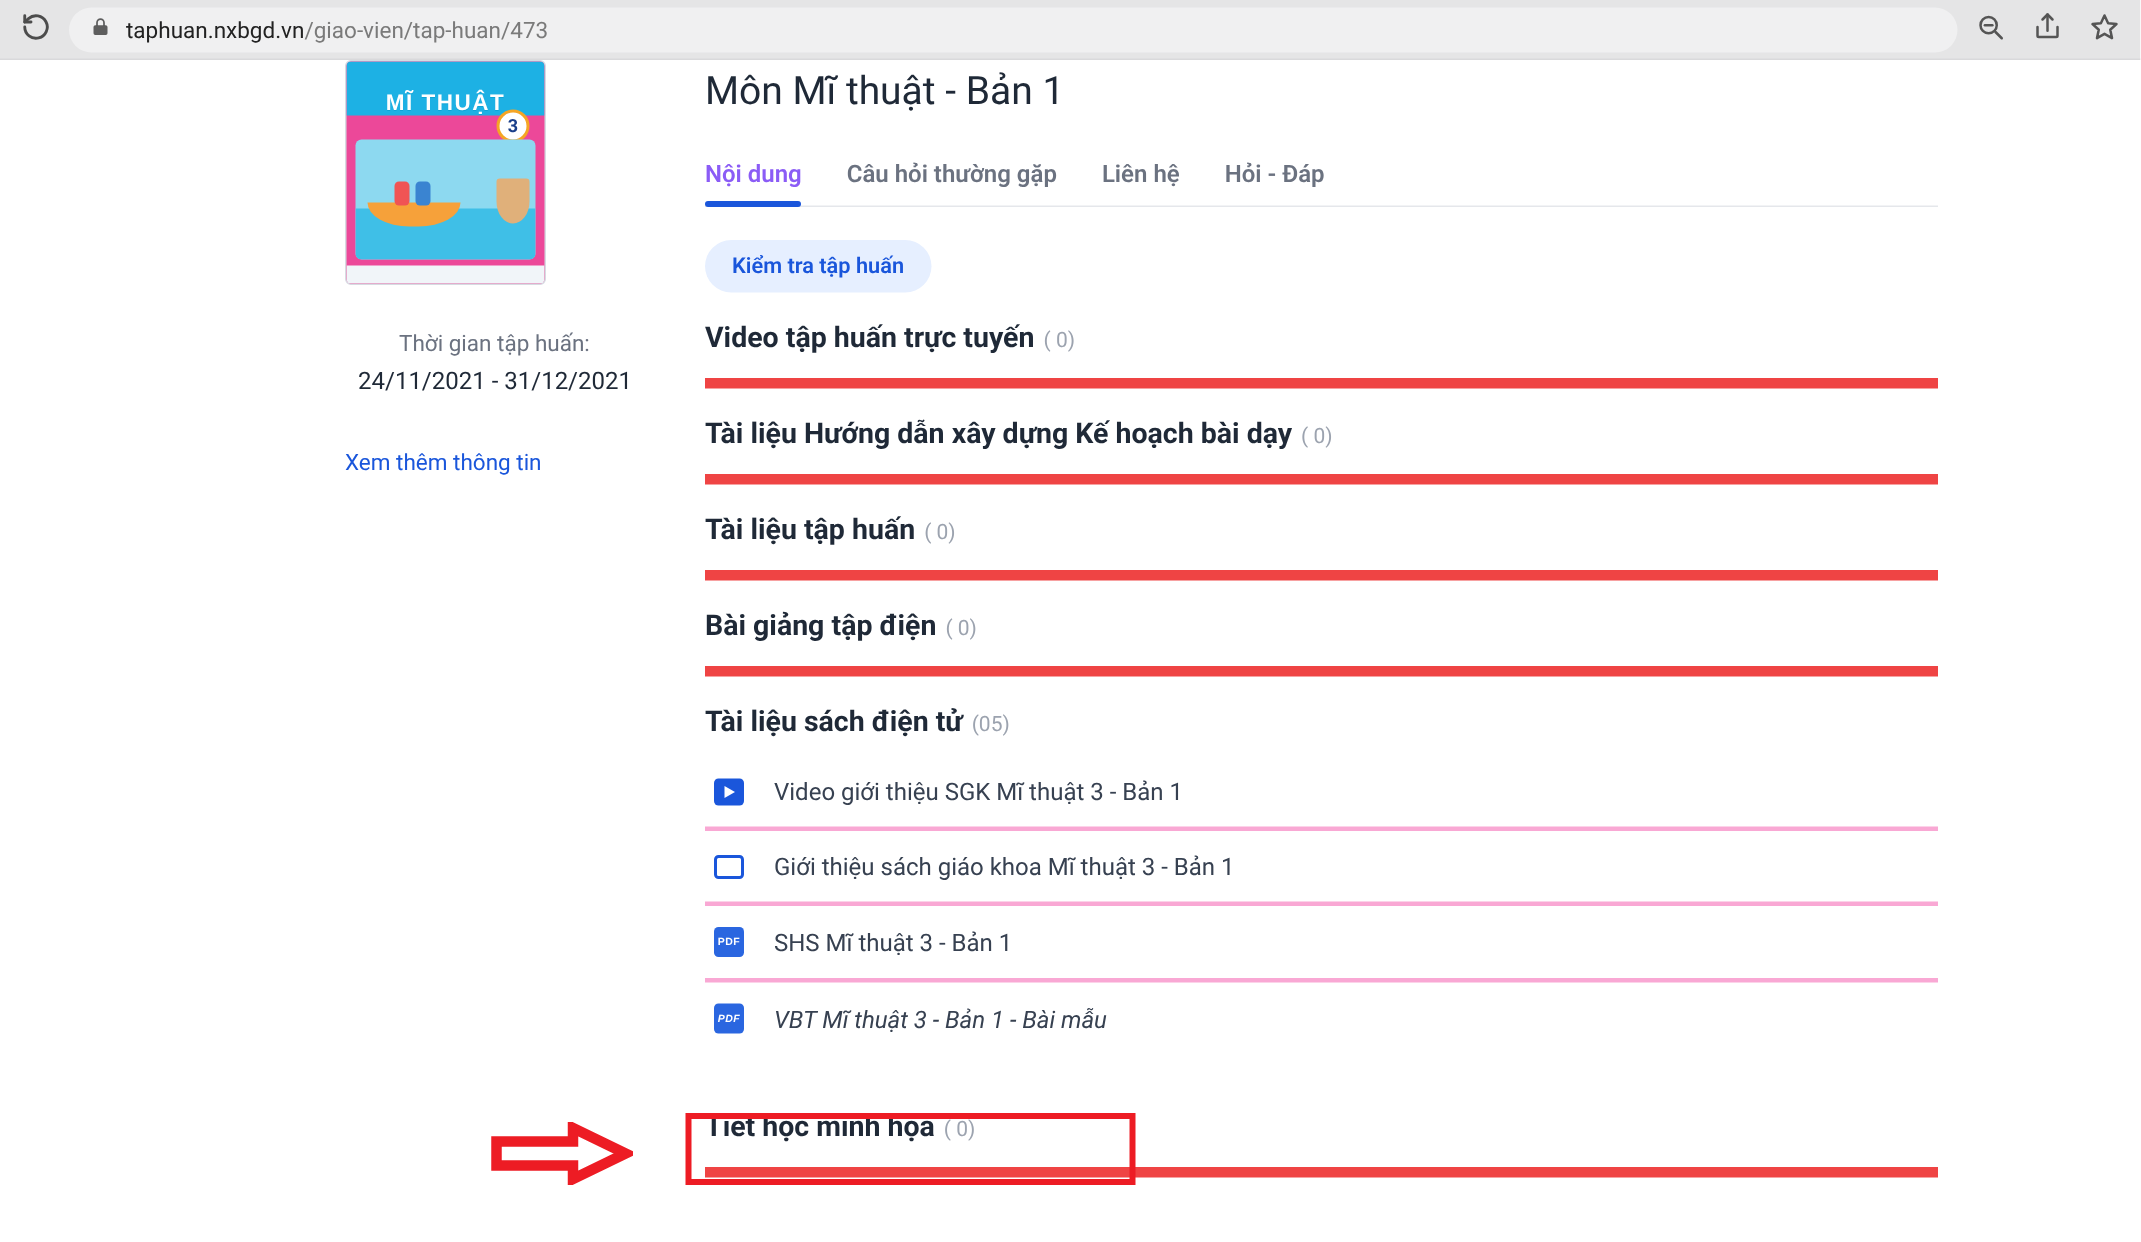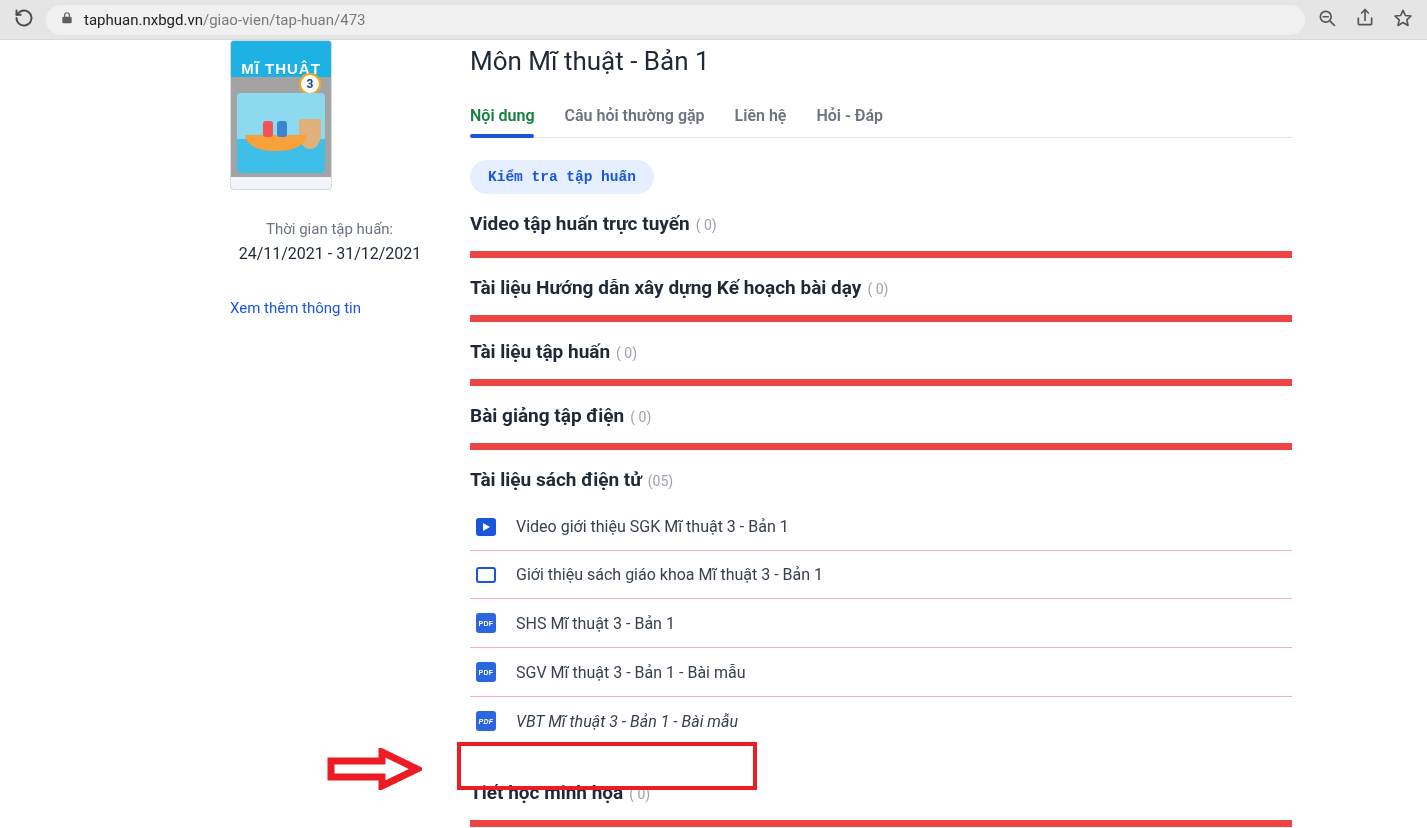--- a/index.html
+++ b/index.html
@@ -8,21 +8,21 @@
 
   
   .chrome-bar { height:40px; background:#e5e5e6; display:flex; align-items:center; padding:0 14px; gap:12px; border-bottom:1px solid #d9d9db; }
   .chrome-left { display:flex; align-items:center; gap:12px; }
   .reload-icon { color:#444; }
   .omnibox { flex:1; height:30px; background:#f0f0f1; border-radius:15px; display:flex; align-items:center; padding:0 14px; gap:10px; color:#5e5e5e; font-size:15px; }
   .omnibox .lock { color:#5e5e5e; }
   .omnibox .url-host { color:#222; }
   .omnibox .url-path { color:#7a7a7a; }
   .chrome-right { display:flex; align-items:center; gap:18px; color:#555; }
-  .thumb-wrap { width:102px; height:150px; background:#a3a3a3; border:1px solid #d6dbe2; border-radius:4px; overflow:hidden; position:relative; display:flex; flex-direction:column; align-items:flex-end; }
+  .thumb-wrap { width:134px; height:150px; background:#ec4899; border:1px solid #d6dbe2; border-radius:4px; overflow:hidden; position:relative; display:flex; flex-direction:column; align-items:flex-end; }
   .thumb-top { width:100%; height:36px; background:#1db1e4; display:flex; align-items:flex-end; justify-content:center; }
   .thumb-title { color:#fff; font-weight:900; font-size:15px; letter-spacing:1px; text-shadow:0 1px 0 #0ea3d6; font-family: Arial, sans-serif;}
   .thumb-sun { position:absolute; top:32px; right:10px; width:22px; height:22px; border-radius:50%; background:#fff; border:2px solid #f5a524; display:flex; align-items:center; justify-content:center; font-size:12px; font-weight:700; color:#1a3f8a; }
   .thumb-art { position:absolute; top:52px; left:6px; right:6px; bottom:16px; background:#8dd9f0; border-radius:4px; overflow:hidden; }
   
   .sea { position:absolute; left:0; right:0; bottom:0; height:42%; background:#3fbfe7; }
   .mount { position:absolute; right:4px; bottom:30%; width:22px; height:30px; background:#e0b07a; border-radius:6px 6px 30px 30px / 6px 6px 40px 40px; }
   .boat { position:absolute; left:8px; bottom:28%; width:62px; height:16px; background:#f6a13a; border-radius:0 0 28px 28px / 0 0 16px 16px; }
   .kid1 { position:absolute; left:26px; bottom:45%; width:10px; height:16px; background:#f05454; border-radius:3px; }
   .kid2 { position:absolute; left:40px; bottom:45%; width:10px; height:16px; background:#3a84d1; border-radius:3px; }
@@ -30,31 +30,31 @@
 
   .times-label { margin-top:30px; color:#6b7280; font-size:15px;margin-left:36px; }
   .times-value { margin-top:6px; color:#1f2937; font-size:16px;text-align:center; }
   .more-link { margin-top:36px; color:#1a56db; font-size:15px; cursor:pointer; }
 
   .main { flex:1; padding:0 135px 40px 0; }
   .page-title { font-size:26px; font-weight:400; color:#1f2937; margin-top:6px; }
 
   .tabs { display:flex; gap:30px; margin-top:20px; border-bottom:1px solid #e5e7eb; }
   .tab { padding:10px 0 12px 0; color:#6b7280; font-size:16px; font-weight:600; cursor:pointer; position:relative; }
-  .tab.active { color:#15803d; }
+  .tab.active { color:#8b5cf6; }
   .tab.active::after { content:""; position:absolute; left:0; right:0; bottom:-1px; height:4px; background:#1a56db; border-radius:2px; }
 
-  .chip { display:inline-block; margin-top:22px; background:#e6efff; color:#1a56db; font-weight:600; font-size:14.5px; padding:9px 18px; border-radius:20px; cursor:pointer;font-family:Liberation Mono, monospace; }
+  .chip { display:inline-block; margin-top:22px; background:#e6efff; color:#1a56db; font-weight:600; font-size:14.5px; padding:9px 18px; border-radius:20px; cursor:pointer; }
 
   .section { border-bottom:7px solid #ef4444; padding:18px 0 16px 0; }
   .sec-h { font-size:19px; font-weight:700; color:#1f2937; display:flex; align-items:baseline; gap:6px; cursor:pointer;}
   .sec-count { font-size:14px; font-weight:400; color:#9ca3af; }
 
   .items { }
-  .item { display:flex; align-items:center; gap:20px; padding:14px 4px 14px 6px; border-bottom:1px solid #f9a8d4; cursor:pointer; }
+  .item { display:flex; align-items:center; gap:20px; padding:14px 4px 14px 6px; border-bottom:3px solid #f9a8d4; cursor:pointer; }
   .items .item:last-child { border-bottom:0; }
   .item .label { font-size:16px; color:#374151; }
   .icon-box { width:20px; height:18px; background:#1a56db; border-radius:3px; display:flex; align-items:center; justify-content:center; flex:0 0 20px; }
   .icon-box svg { display:block; }
   .icon-pdf { width:20px; height:20px; background:#2a66e0; border-radius:3px; color:#fff; font-size:7px; font-weight:800; display:flex; align-items:center; justify-content:center; letter-spacing:0.3px; flex:0 0 20px; font-family:Arial,sans-serif;}
   .icon-slide { width:20px; height:16px; border:2.5px solid #1a56db; border-radius:3px; flex:0 0 20px; position:relative; }
   .icon-slide::after{ content:""; position:absolute; left:2px; right:2px; bottom:2px; height:3px; background:#1a56db; opacity:0; }
 
   .highlight-box { position:absolute; border:4px solid #ed1c24; }
   .main-wrap { position:relative; }
@@ -191,24 +191,20 @@
           <span class="label">Video giới thiệu SGK Mĩ thuật 3 - Bản 1</span>
         </div>
         <div class="item">
           <span class="icon-slide"></span>
           <span class="label">Giới thiệu sách giáo khoa Mĩ thuật 3 - Bản 1</span>
         </div>
         <div class="item">
           <span class="icon-pdf">PDF</span>
           <span class="label">SHS Mĩ thuật 3 - Bản 1</span>
         </div>
-        <div class="item">
-          <span class="icon-pdf">PDF</span>
-          <span class="label">SGV Mĩ thuật 3 - Bản 1 - Bài mẫu</span>
-        </div>
         <div class="item" id="hl-item" style="position:relative;font-style:italic;">
           <span class="icon-pdf">PDF</span>
           <span class="label">VBT Mĩ thuật 3 - Bản 1 - Bài mẫu</span>
         </div>
       </div>
     </div>
 
     
     <div class="section" style="padding-top:20px;">
       <div class="sec-h">

